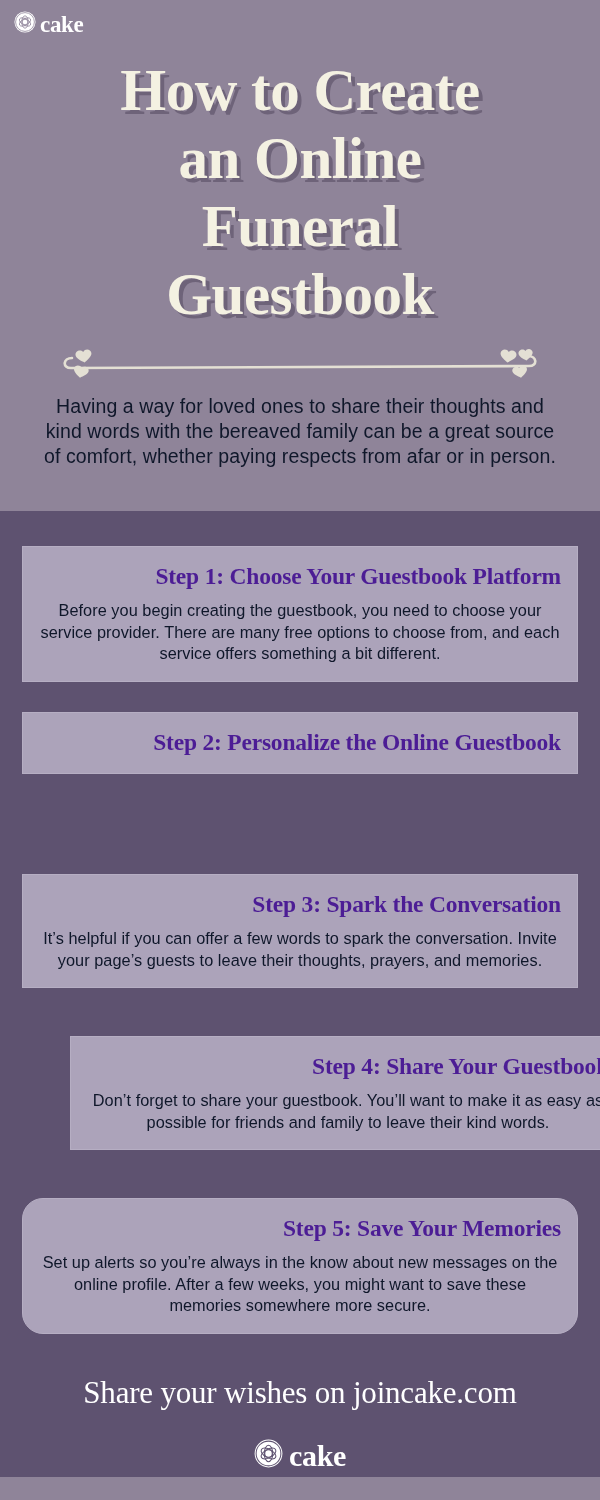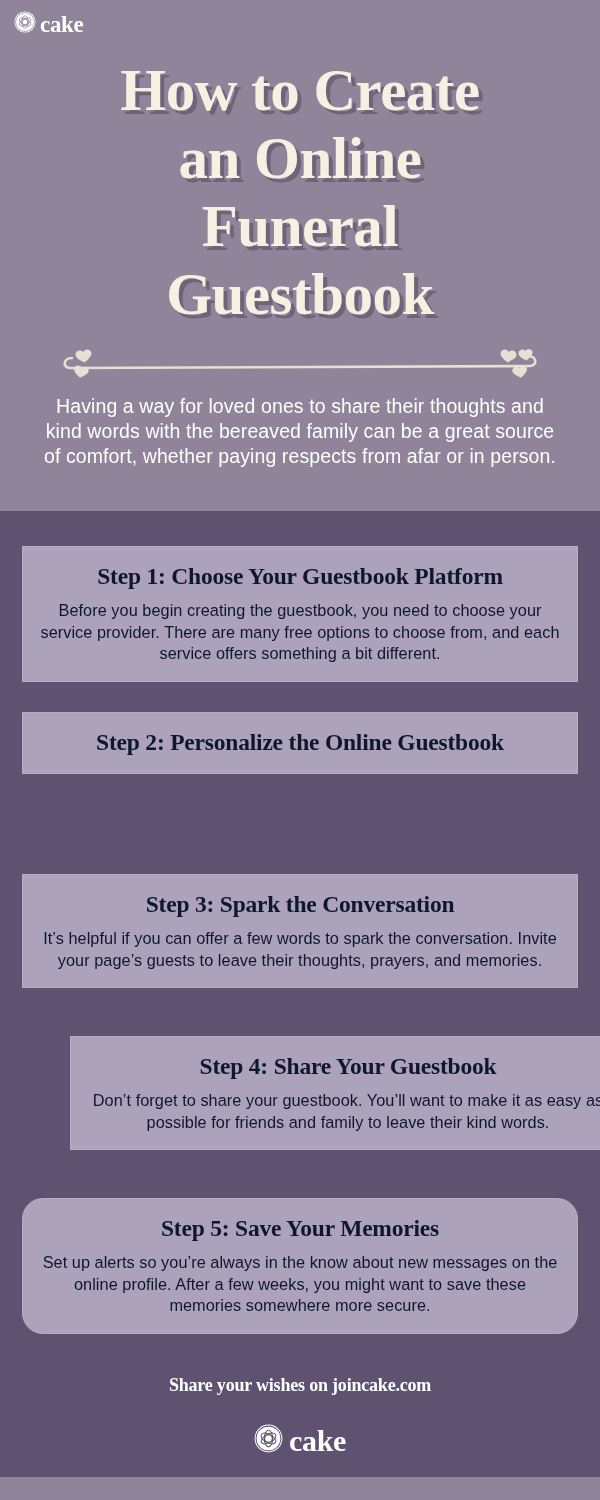--- a/index.html
+++ b/index.html
@@ -71,21 +71,21 @@
     left: 50px; top: 341px;
     width: 500px;
     height: 42px;
   }
 
   .subtitle {
     position: absolute;
     left: 38px; top: 394px;
     width: 524px;
     text-align: center;
-    color: #ffffff;
+    color: #0f172a;
     font-size: 19.5px;
     line-height: 25px;
     font-weight: 300;
     letter-spacing: 0.1px;
   }
 
   
   .steps {
     position: absolute;
     left: 0; top: 511px;
@@ -95,27 +95,27 @@
   .step-card {
     position: absolute;
     left: 22px;
     width: 556px;
     background: #ACA3BA;
     border: 1px solid #B6AEC3;
     padding: 14px 16px 16px 16px;
   }
 
   .step-title {
-    text-align: center;
+    text-align: right;
     font-family: "Liberation Serif", serif;
     font-weight: 700;
     font-size: 23.5px;
     line-height: 30px;
     letter-spacing: -0.2px;
-    color: #0f172a;
+    color: #4c1d95;
     white-space: nowrap;
   }
 
   .step-body {
     margin-top: 9px;
     text-align: center;
     color: #0f172a;
     font-size: 16.3px;
     line-height: 21.5px;
     font-weight: 300;
@@ -126,22 +126,22 @@
   .footer {
     position: absolute;
     left: 0; top: 1355px;
     width: 600px;
     height: 122px;
     text-align: center;
   }
   .footer-cta {
     margin-top: 20px;
     font-family: "Liberation Serif", serif;
-    font-weight: 700;
-    font-size: 18px;
+    font-weight: 400;
+    font-size: 31px;
     letter-spacing: -0.2px;
     color: #FFFFFF;
   }
   .brand-bottom {
     margin-top: 28px;
     display: inline-flex;
     align-items: center;
     gap: 6px;
   }
   .brand-bottom .brand-word { font-size: 30px; }

